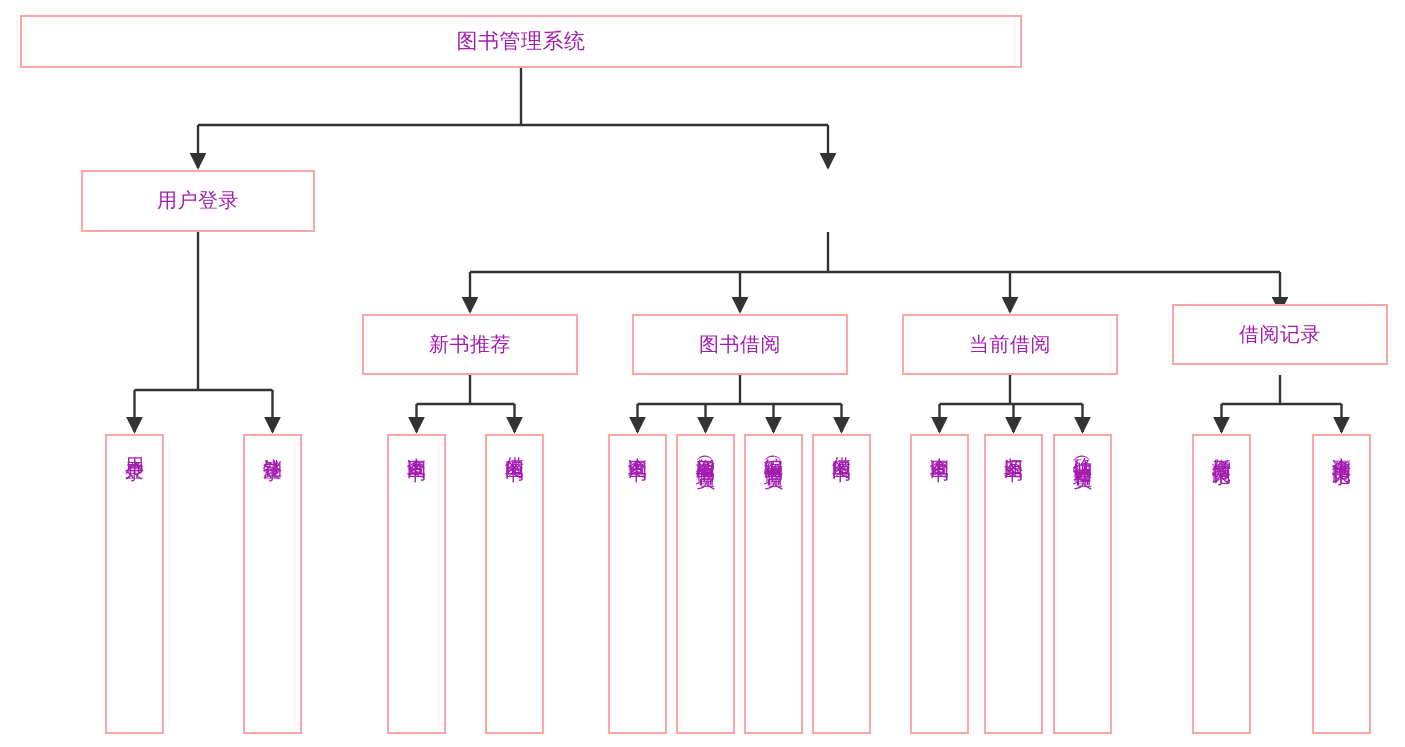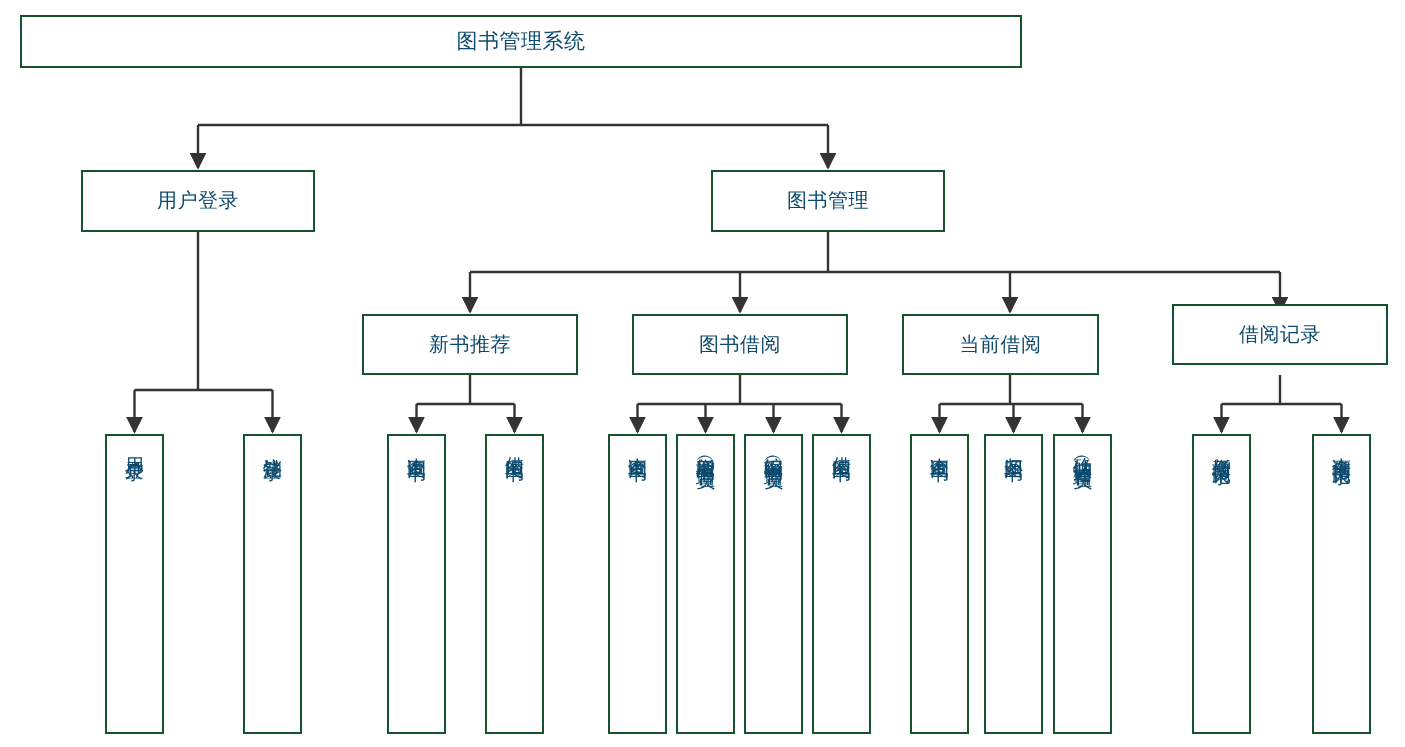--- a/index.html
+++ b/index.html
@@ -22,25 +22,25 @@
     left: 0;
     top: 0;
     width: 1405px;
     height: 747px;
     pointer-events: none;
   }
   .node {
     position: absolute;
     box-sizing: border-box;
     background: #ffffff;
-    border: 2px solid #14532d;
+    border: 2px solid #fca5a5;
     display: flex;
     align-items: center;
     justify-content: center;
-    color: #0c4a6e;
+    color: #a21caf;
   }
   .node .lbl {
     display: block;
     text-align: center;
     line-height: 1.18;
     letter-spacing: 0.5px;
   }
   .node.horiz .lbl {
     writing-mode: horizontal-tb;
   }
@@ -118,31 +118,28 @@
       </g>
   </svg>
 
   <div class="node root horiz" id="n-root" style="left: 20px; top: 15px; width: 1002px; height: 53px;">
     <span class="lbl">图书管理系统</span>
   </div>
 
   <div class="node level2 horiz" id="n-user-login" style="left: 81px; top: 170px; width: 234px; height: 62px;">
     <span class="lbl">用户登录</span>
   </div>
-  <div class="node level2 horiz" id="n-book-management" style="left: 711px; top: 170px; width: 234px; height: 62px;">
-    <span class="lbl">图书管理</span>
-  </div>
 
   <div class="node level3 horiz" id="n-new-book-recommend" style="left: 362px; top: 314px; width: 216px; height: 61px;">
     <span class="lbl">新书推荐</span>
   </div>
   <div class="node level3 horiz" id="n-book-borrow" style="left: 632px; top: 314px; width: 216px; height: 61px;">
     <span class="lbl">图书借阅</span>
   </div>
-  <div class="node level3 horiz" id="n-current-borrow" style="left: 902px; top: 314px; width: 197px; height: 61px;">
+  <div class="node level3 horiz" id="n-current-borrow" style="left: 902px; top: 314px; width: 216px; height: 61px;">
     <span class="lbl">当前借阅</span>
   </div>
   <div class="node level3 horiz" id="n-borrow-record" style="left: 1172px; top: 304px; width: 216px; height: 61px;">
     <span class="lbl">借阅记录</span>
   </div>
 
   <div class="node leaf vert" id="n-leaf-user-login" style="left: 105px; top: 434px; width: 59px; height: 300px;">
     <span class="lbl">用户登录</span>
   </div>
   <div class="node leaf vert" id="n-leaf-logout-login" style="left: 243px; top: 434px; width: 59px; height: 300px;">

